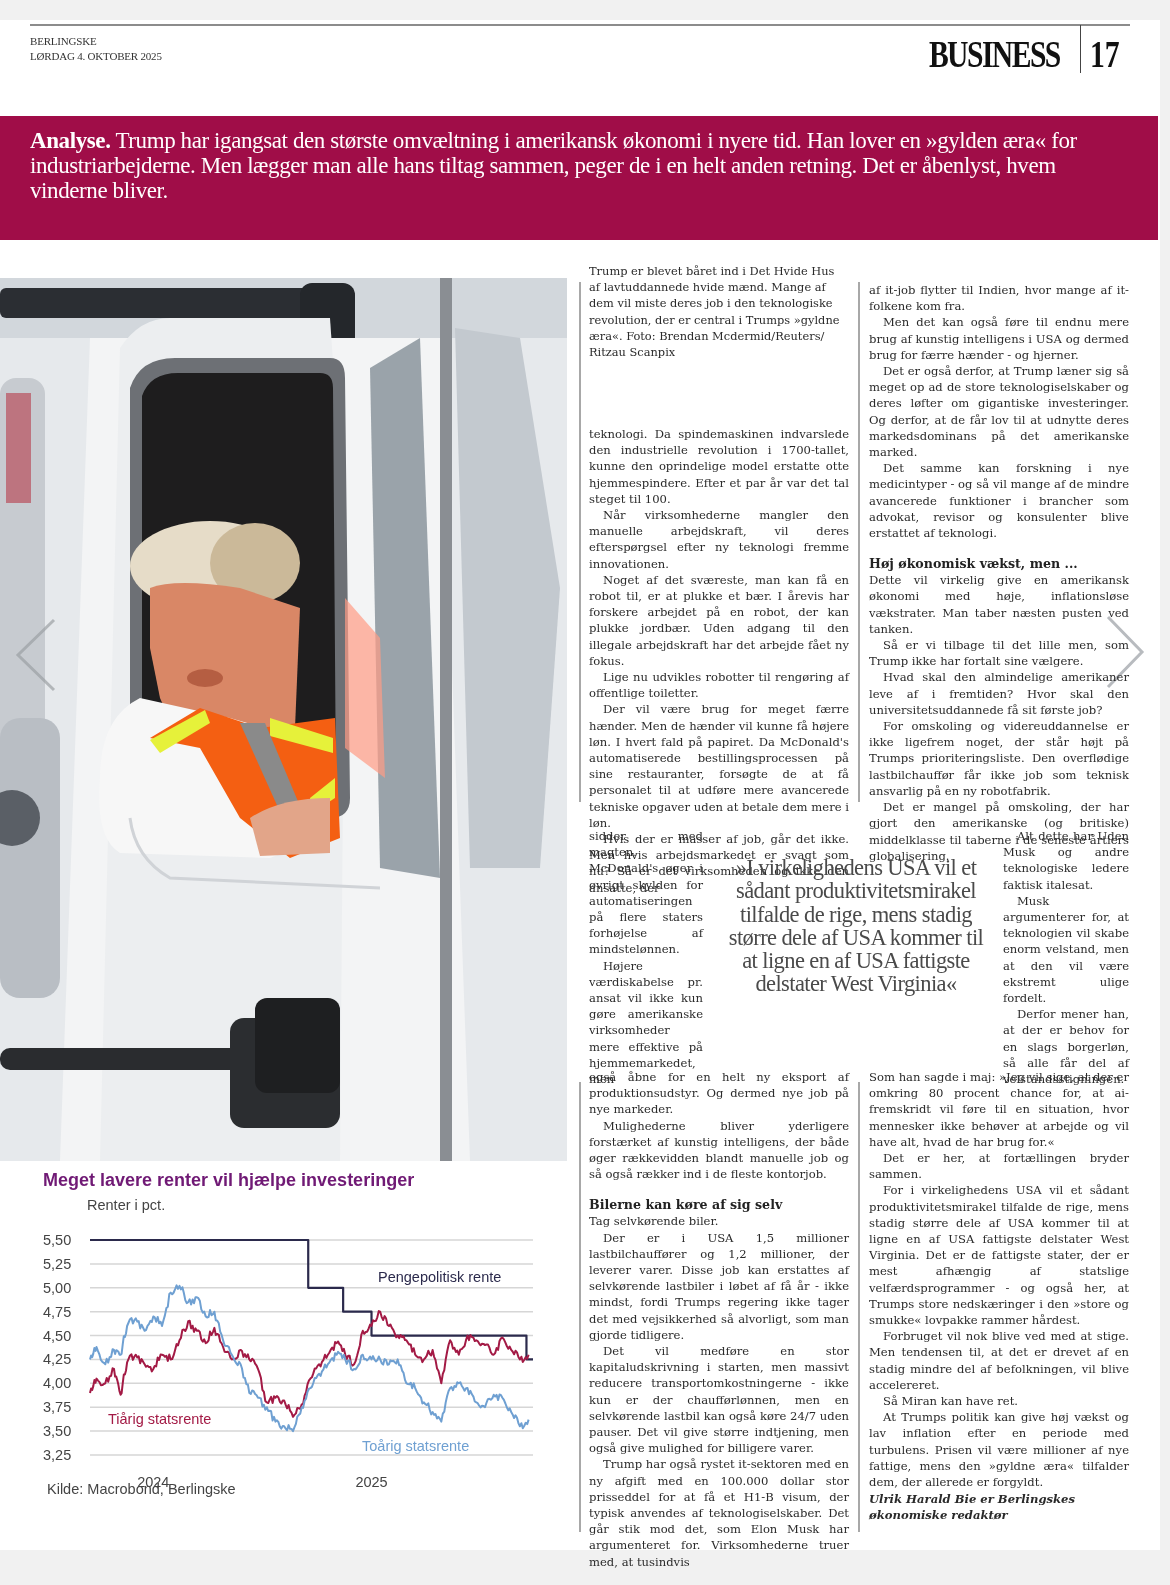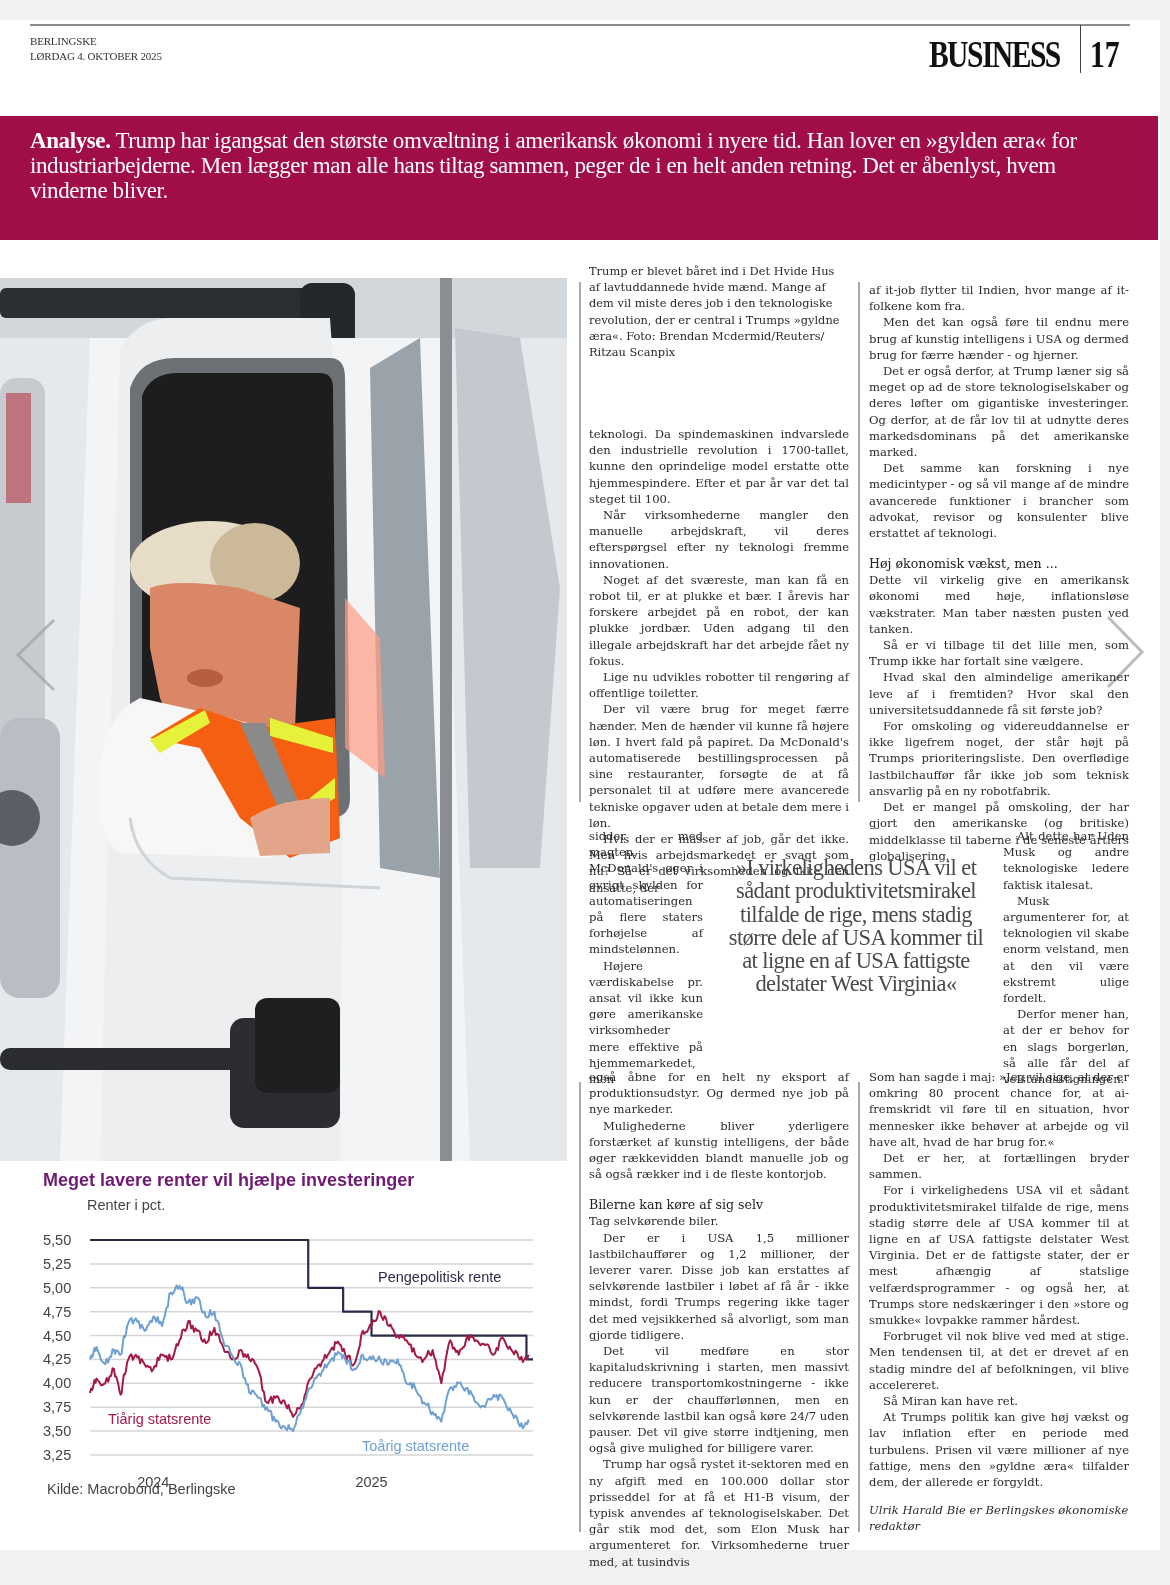--- a/index.html
+++ b/index.html
@@ -10,21 +10,21 @@
   .section-title{position:absolute;right:100px;top:12px;font-family:"Liberation Serif",serif;font-weight:bold;font-size:38px;letter-spacing:-2px;transform:scaleX(0.78);transform-origin:right top;color:#111;}
   .page-num-sep{position:absolute;left:1080px;top:5px;width:1px;height:48px;background:#444;}
   .page-num{position:absolute;left:1090px;top:12px;font-family:"Liberation Serif",serif;font-weight:bold;font-size:38px;transform:scaleX(0.78);transform-origin:left top;color:#111;}
   .banner{position:absolute;left:0;top:116px;width:1158px;height:124px;background:#a00d48;}
   .banner-text{position:absolute;left:30px;top:128px;width:1080px;font-family:"Liberation Serif",serif;font-size:23px;line-height:25px;color:#fff;letter-spacing:-0.4px;}
   .banner-text b{font-weight:bold;}
   .photo{position:absolute;left:0;top:258px;width:567px;height:883px;overflow:hidden;background:#d9dde2;}
   .col{position:absolute;font-family:"DejaVu Serif",serif;font-size:11.6px;line-height:16.2px;color:#2a2a2a;text-align:justify;hyphens:auto;}
   .col p{margin:0;text-indent:14px;}
   .col p.noind{text-indent:0;}
-  .col h3{margin:14px 0 0 0;font-size:12.6px;line-height:17px;font-weight:normal;color:#222;}
+  .col h3{margin:14px 0 0 0;font-size:12.6px;line-height:17px;font-weight:bold;color:#222;}
   .caption{position:absolute;left:589px;top:263px;width:260px;font-family:"DejaVu Serif",serif;font-weight:normal;font-size:11.4px;line-height:16.2px;color:#2a2a2a;}
   .vline{position:absolute;width:2px;background:#a8a8a8;}
   .pull{position:absolute;left:722px;top:856px;width:268px;text-align:center;font-family:"Liberation Serif",serif;font-weight:normal;font-size:22.5px;line-height:23.3px;color:#4a4a4a;letter-spacing:-0.6px;}
   .chart-title{position:absolute;left:43px;top:1170px;font-family:"Liberation Sans",sans-serif;font-weight:bold;font-size:18px;color:#701a75;}
   .chart-sub{position:absolute;left:87px;top:1189px;font-family:"Liberation Sans",sans-serif;font-size:14.5px;color:#444;margin-top:8px;}
   .chart-src{position:absolute;left:47px;top:1481px;font-family:"Liberation Sans",sans-serif;font-size:14.5px;color:#444;}
   .nav-arrow{position:absolute;width:54px;height:80px;cursor:pointer;}
   .byline{font-style:italic;}
 </style>
 </head>
@@ -156,21 +156,21 @@
   <p>Derfor mener han, at der er behov for en slags borgerløn, så alle får del af velstandsstigningen.</p>
 </div>
 
 <div class="col" style="left:869px;top:1069px;width:260px;">
   <p class="noind">Som han sagde i maj: »Jeg vil sige, at der er omkring 80 procent chance for, at ai-fremskridt vil føre til en situation, hvor mennesker ikke behøver at arbejde og vil have alt, hvad de har brug for.«</p>
   <p>Det er her, at fortællingen bryder sammen.</p>
   <p>For i virkelighedens USA vil et sådant produktivitetsmirakel tilfalde de rige, mens stadig større dele af USA kommer til at ligne en af USA fattigste delstater West Virginia. Det er de fattigste stater, der er mest afhængig af statslige velfærdsprogrammer - og også her, at Trumps store nedskæringer i den »store og smukke« lovpakke rammer hårdest.</p>
   <p>Forbruget vil nok blive ved med at stige. Men tendensen til, at det er drevet af en stadig mindre del af befolkningen, vil blive accelereret.</p>
   <p>Så Miran kan have ret.</p>
   <p>At Trumps politik kan give høj vækst og lav inflation efter en periode med turbulens. Prisen vil være millioner af nye fattige, mens den »gyldne æra« tilfalder dem, der allerede er forgyldt.</p>
-  <p class="noind byline" style="margin-top:12px;text-align:left;">Ulrik Harald Bie er Berlingskes økonomiske redaktør</p>
+  <p class="noind byline" style="margin-top:1px;text-align:left;font-weight:bold;">Ulrik Harald Bie er Berlingskes økonomiske redaktør</p>
 </div>
 
 <div class="pull">»I virkelighedens USA vil et sådant produktivitetsmirakel tilfalde de rige, mens stadig større dele af USA kommer til at ligne en af USA fattigste delstater West Virginia«</div>
 
 <div class="chart-title">Meget lavere renter vil hjælpe investeringer</div>
 <div class="chart-sub">Renter i pct.</div>
 <svg id="chart" width="567" height="300" style="position:absolute;left:0;top:1210px;">
     <line x1="90" x2="533" y1="30" y2="30" stroke="#d6d6d6" stroke-width="1.5"></line>
     <text x="43" y="35" font-family="Liberation Sans, sans-serif" font-size="14.5" fill="#444">5,50</text>
     <line x1="90" x2="533" y1="53.888888888888886" y2="53.888888888888886" stroke="#d6d6d6" stroke-width="1.5"></line>

